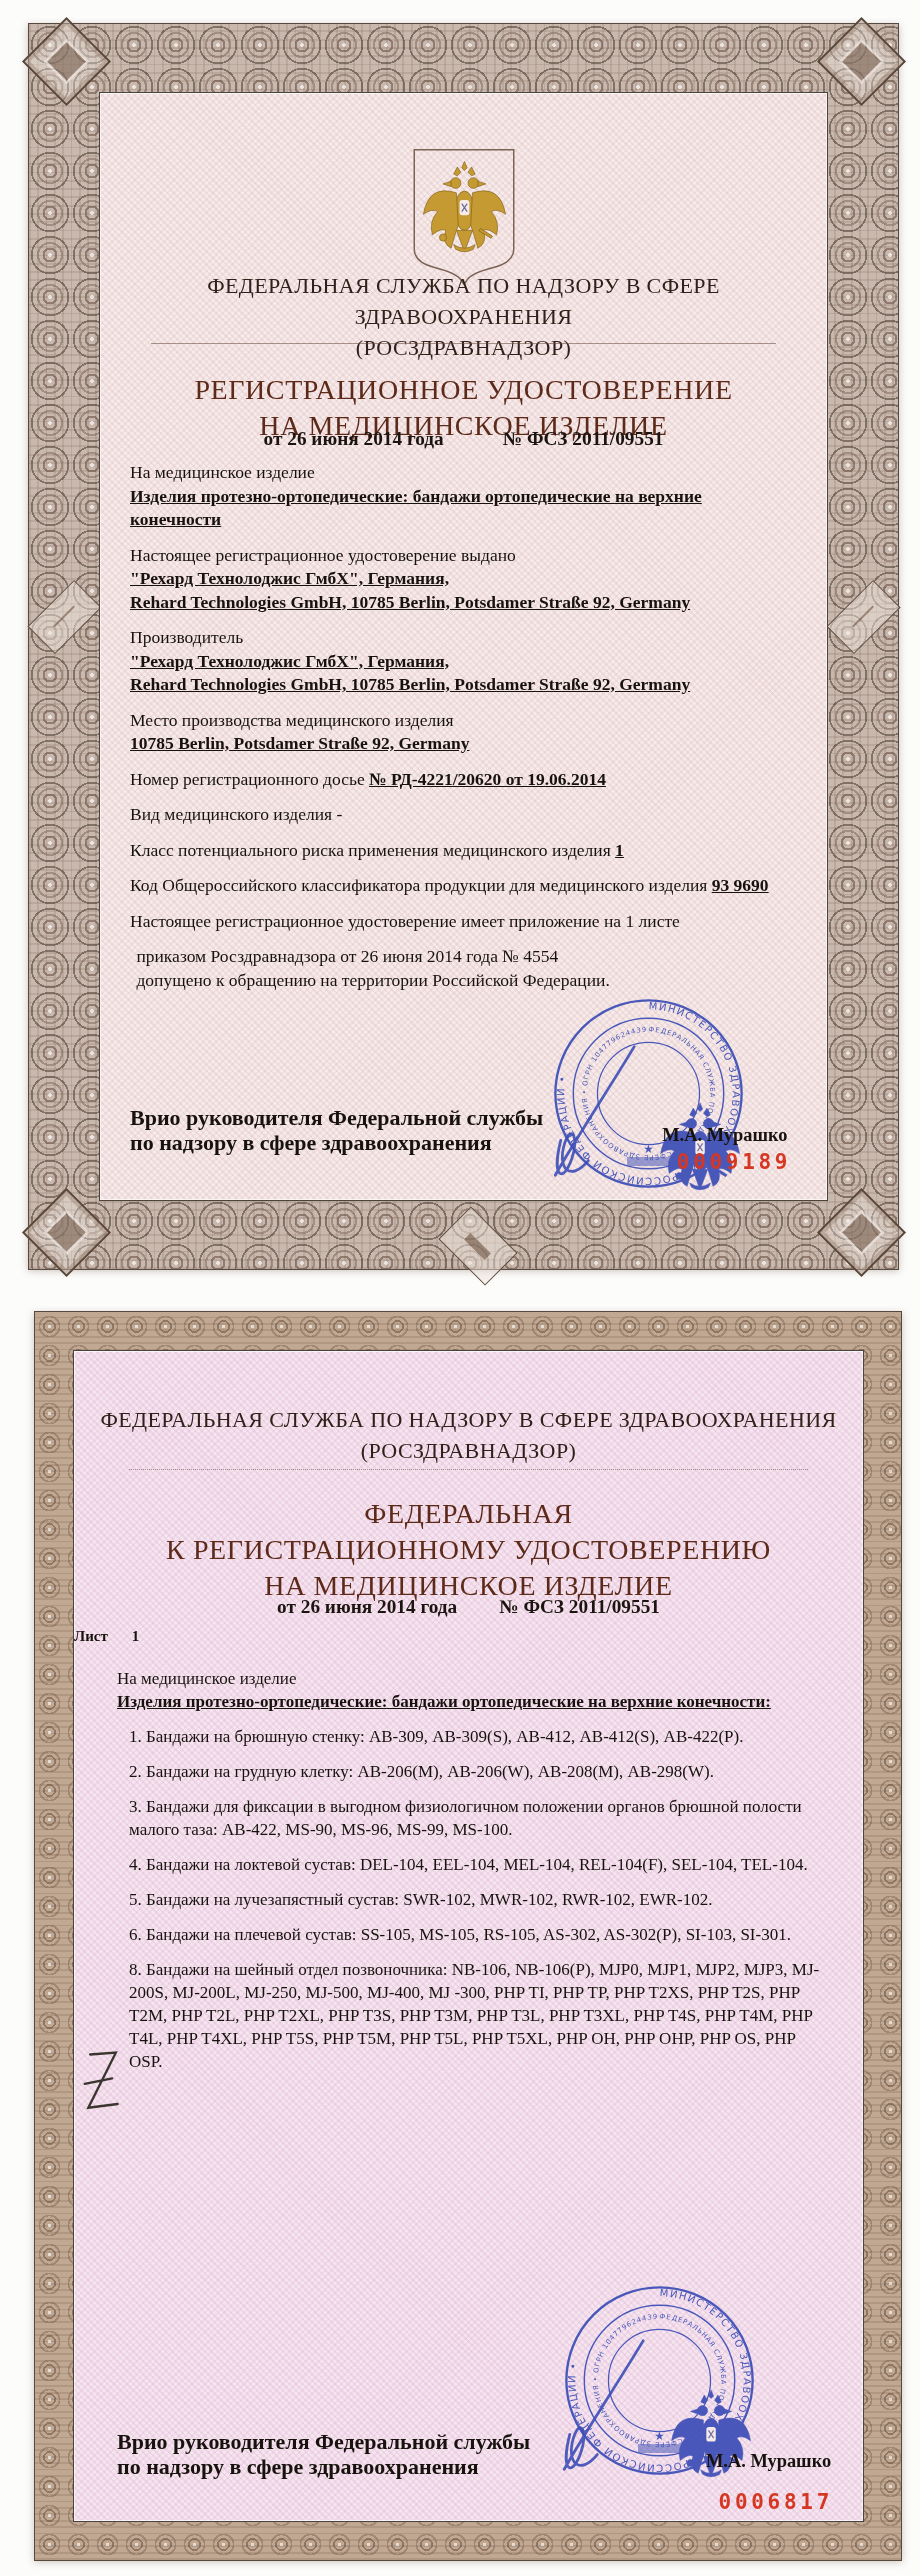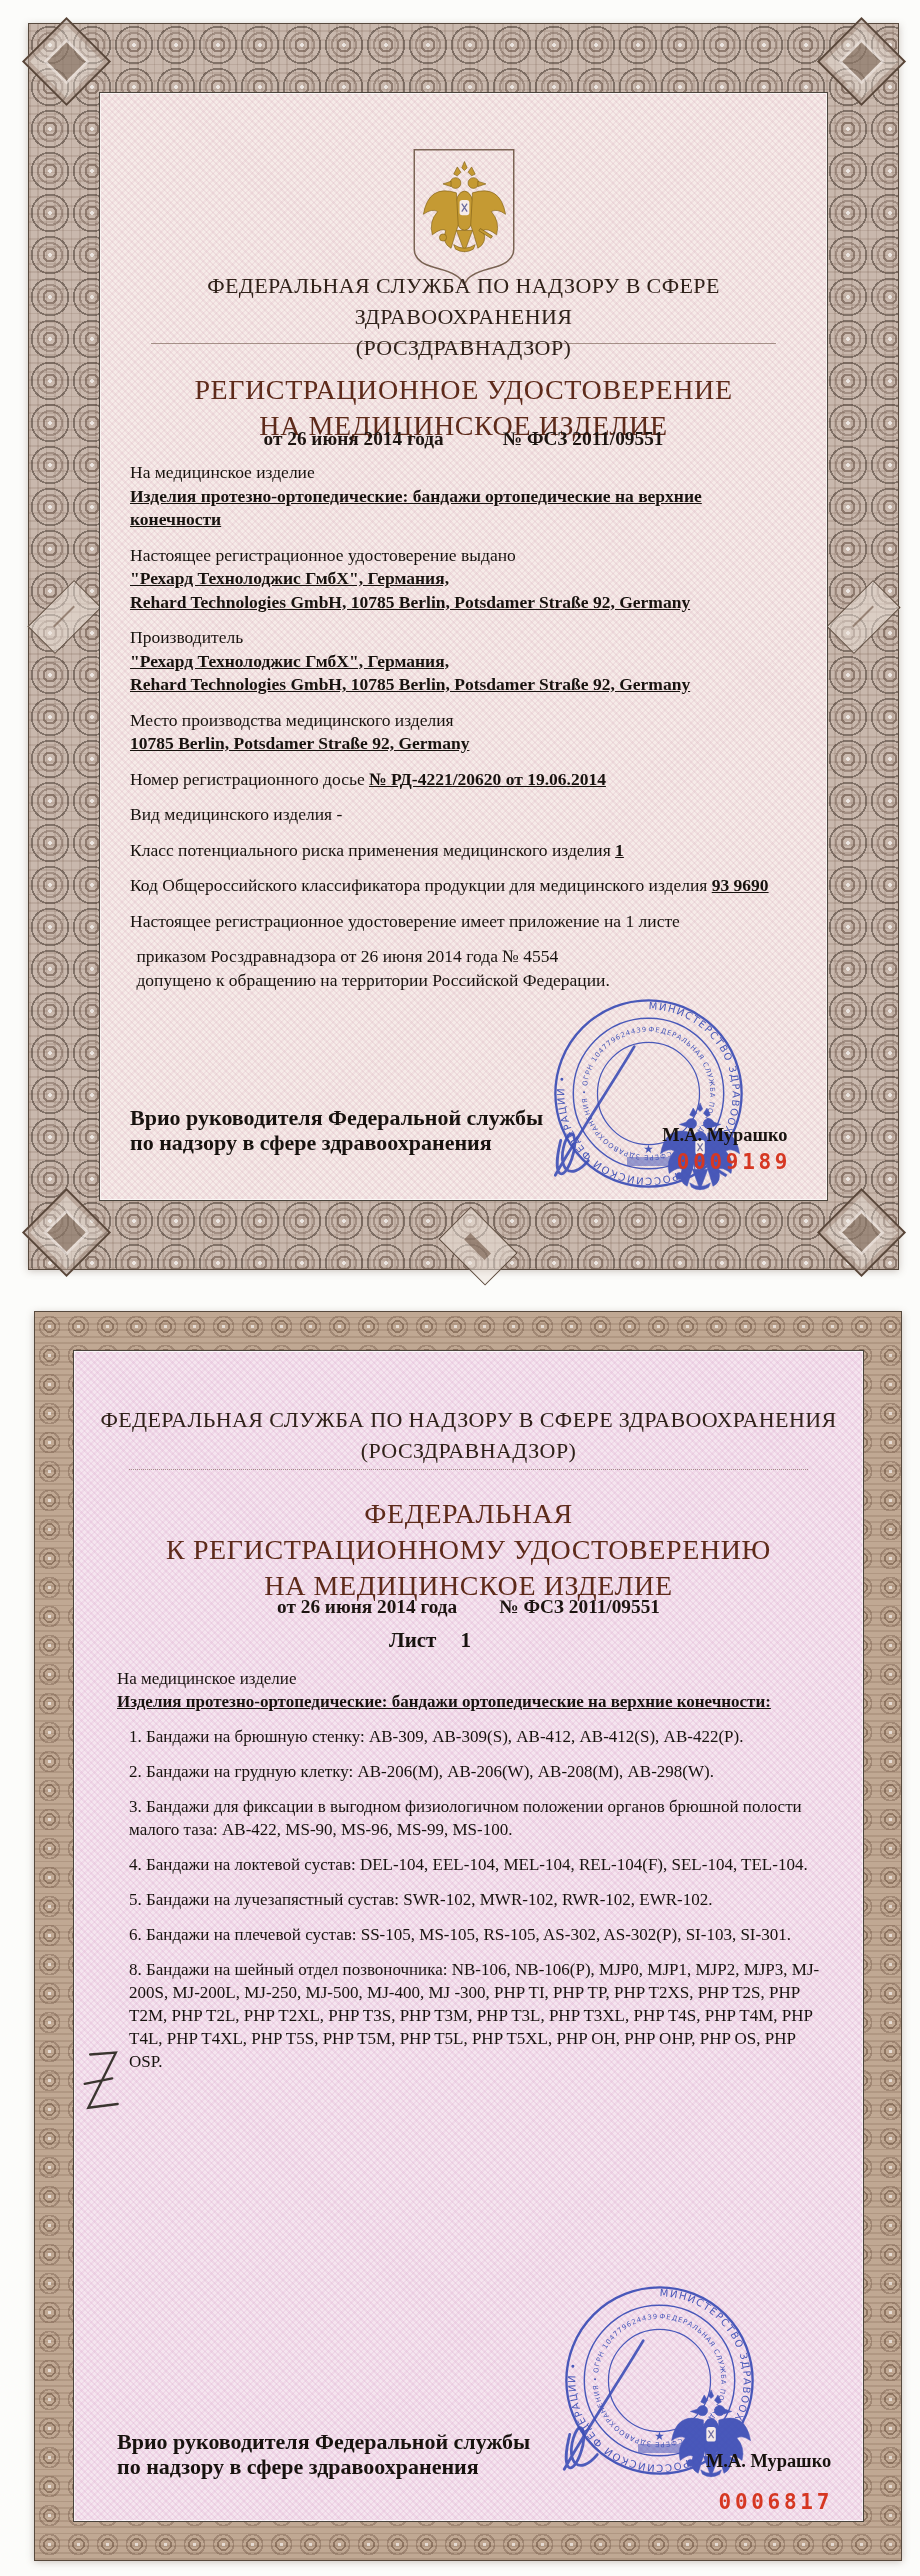--- a/index.html
+++ b/index.html
@@ -89,21 +89,21 @@
   .signname{position:absolute;font-weight:bold;font-size:18.4px;color:#17120e;}
   #doc1 .signname{right:5.5px;top:130px;}
   .serial{position:absolute;color:#d63722;font-family:"DejaVu Sans Mono",monospace;
     font-size:21px;letter-spacing:3.7px;font-weight:bold;}
   #doc1 .serial{right:1.8px;top:155px;}
   
   #doc2 .agency{top:53px;}
   #doc2 .rule{top:118px;border-top-style:dotted;}
   #doc2 .titles{top:131px;}
   #doc2 .dateline{top:245px;gap:42px;}
-  .sheetrow{top:277px;left:0;right:77px;text-align:center;font-weight:bold;font-size:21px;color:#17120e;}
+  .sheetrow{top:277px;left:0;right:77px;text-align:left;font-weight:bold;font-size:15px;color:#17120e;}
   .sheetrow .num{display:inline-block;margin-left:24px;}
   #doc2 .bodytext{top:316px;left:43px;right:30px;font-size:17px;line-height:23px;}
   #doc2 .bodytext .item{margin:12px;}
   .zmark{position:absolute;left:7.4px;top:696px;}
   #doc2 .signblock{top:920px;left:43px;right:30px;height:251px;}
   #doc2 .stampsvg{left:444px;top:11px;}
   #doc2 .sigsvg{position:absolute;left:416px;top:53px;}
   #doc2 .signtitle{top:158px;}
   #doc2 .signname{right:1.8px;top:180px;}
   #doc2 .serial{right:0;top:219px;}

